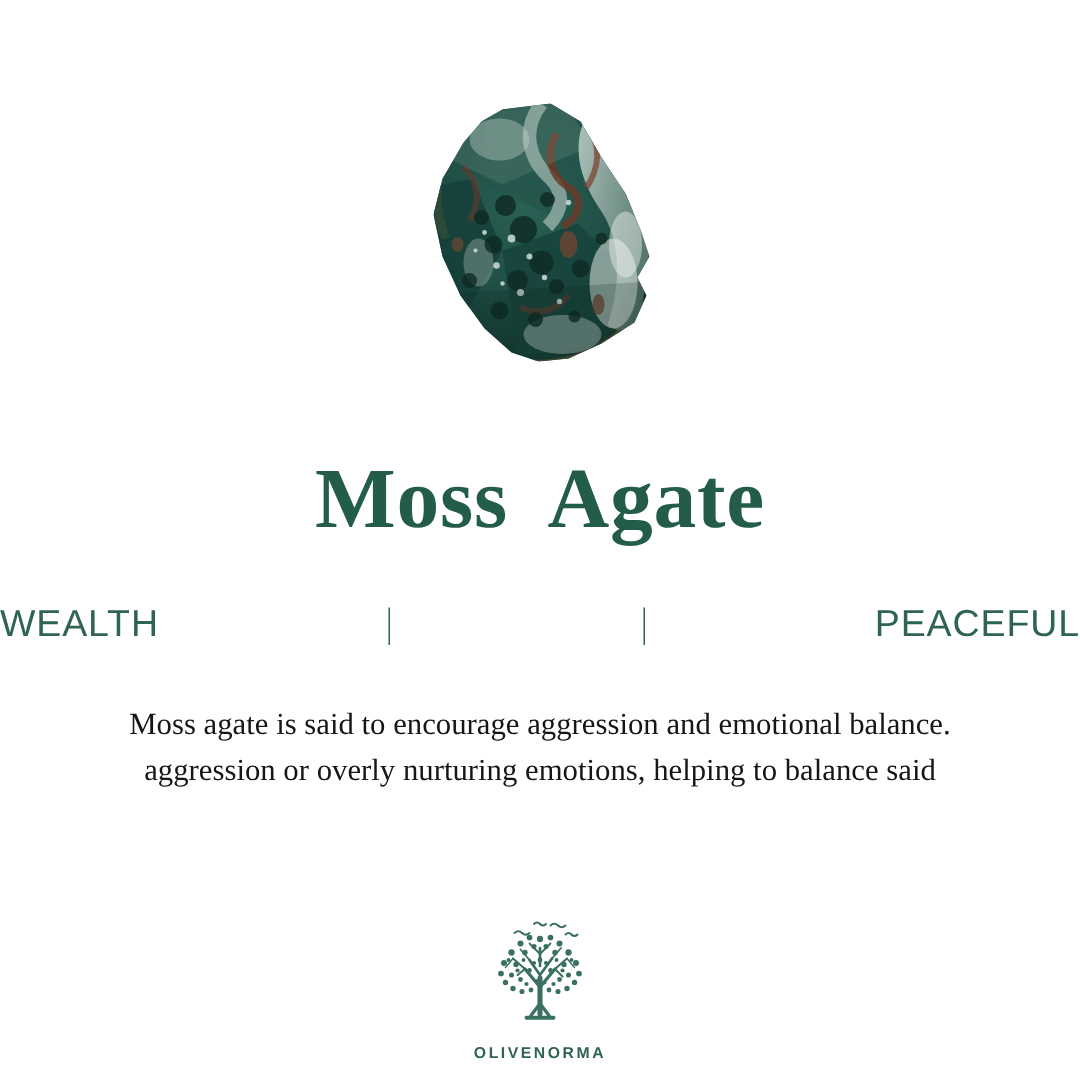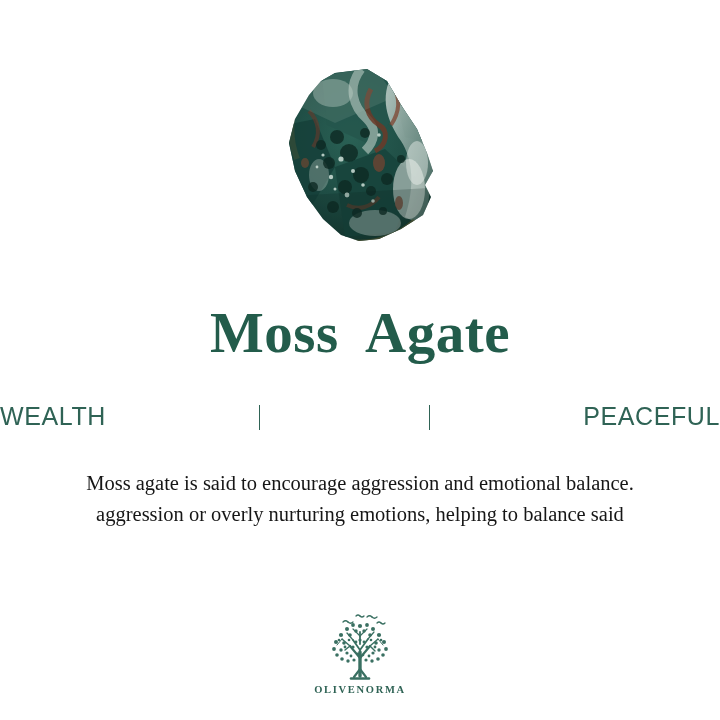--- a/index.html
+++ b/index.html
@@ -100,22 +100,22 @@
     position: absolute;
     left: 0;
     top: 612px;
     width: 720px;
     display: flex;
     flex-direction: column;
     align-items: center;
   }
   .logo-mark { display: block; }
   .wordmark {
-    margin-top: 2px;
-    font-family: Liberation Serif, serif;
+    margin-top: 14px;
+    font-family: Liberation Sans, sans-serif;
     font-size: 10.5px;
     font-weight: 700;
     letter-spacing: 1.7px;
     color: #2f6355;
   }
 </style>
 </head>
 <body>
 
 <div class="card">

